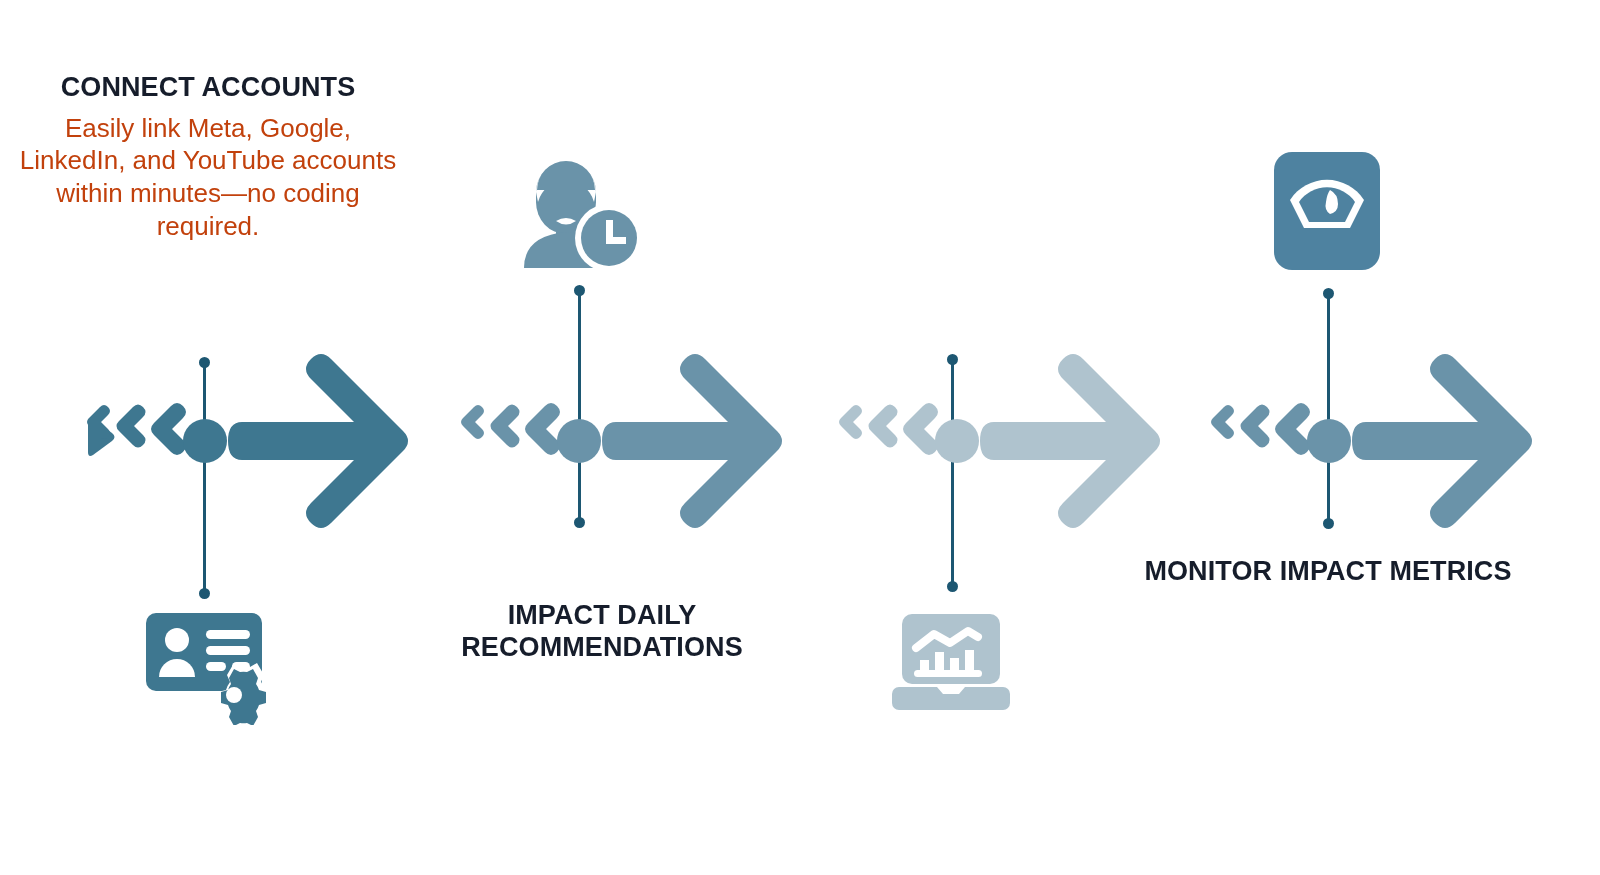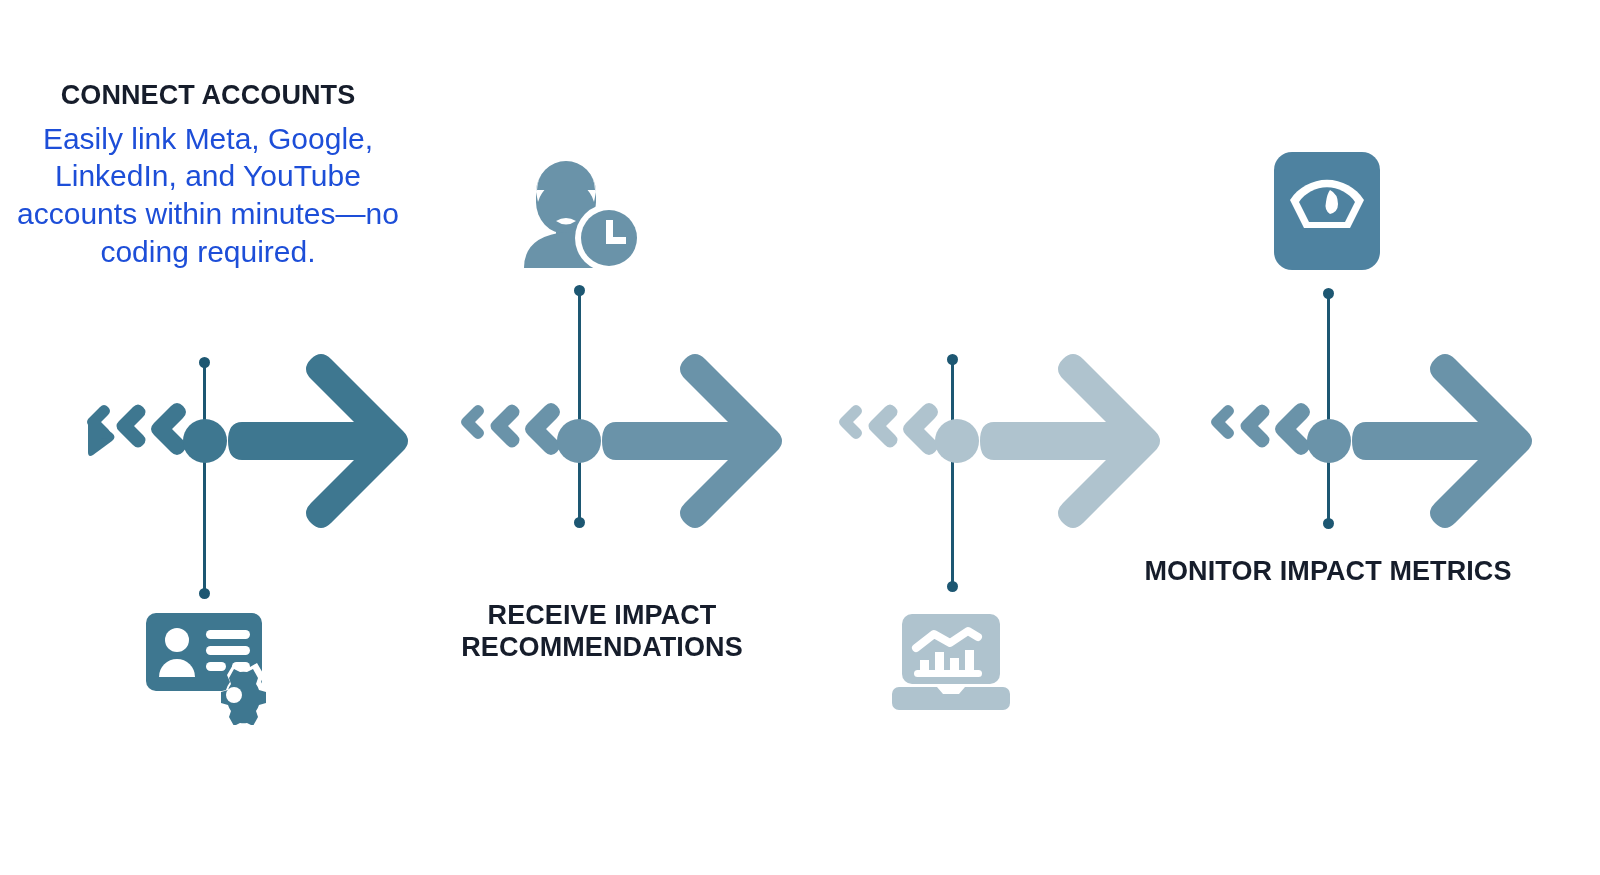--- a/index.html
+++ b/index.html
@@ -29,27 +29,27 @@
   .step-title {
     font-weight: bold;
     font-size: 27px;
     line-height: 1.17;
     letter-spacing: 0.1px;
     color: #161d2b;
     margin: 0 0 2px 0;
     white-space: pre-line;
   }
   .step-body {
-    font-size: 30px;
+    font-size: 26px;
     line-height: 1.26;
-    color: #1d4ed8;
+    color: #c2410c;
     margin: 8px;
   }
 
-  .tb-connect  { left: 8px;    top: 80px;  width: 400px; }
+  .tb-connect  { left: 8px;    top: 72px;  width: 400px; }
   .tb-receive  { left: 388px;  top: 600px; width: 428px; }
   .tb-execute  { left: 748px;  top: 76px;  width: 410px; }
   .tb-monitor  { left: 1128px; top: 556px; width: 400px; }
 
   .tb-monitor .step-body { margin-top: 24px; }
   .tb-receive .step-body { margin-top: 4px; }
 
   
   .arrowset {
     position: absolute;
@@ -112,21 +112,21 @@
 <body>
 
 <div class="stage">
 
   <div class="textblock tb-connect">
     <div class="step-title">CONNECT ACCOUNTS</div>
     <div class="step-body">Easily link Meta, Google, LinkedIn, and YouTube accounts within minutes—no coding required.</div>
   </div>
 
   <div class="textblock tb-receive">
-    <div class="step-title">RECEIVE IMPACT RECOMMENDATIONS</div>
+    <div class="step-title">IMPACT DAILY RECOMMENDATIONS</div>
   </div>
 
 
   <div class="textblock tb-monitor">
     <div class="step-title">MONITOR IMPACT METRICS</div>
   </div>
 
   <div class="connector c1-line"></div>
   <div class="conn-dot c1-dot-top"></div>
   <div class="conn-dot c1-dot-bot"></div>

